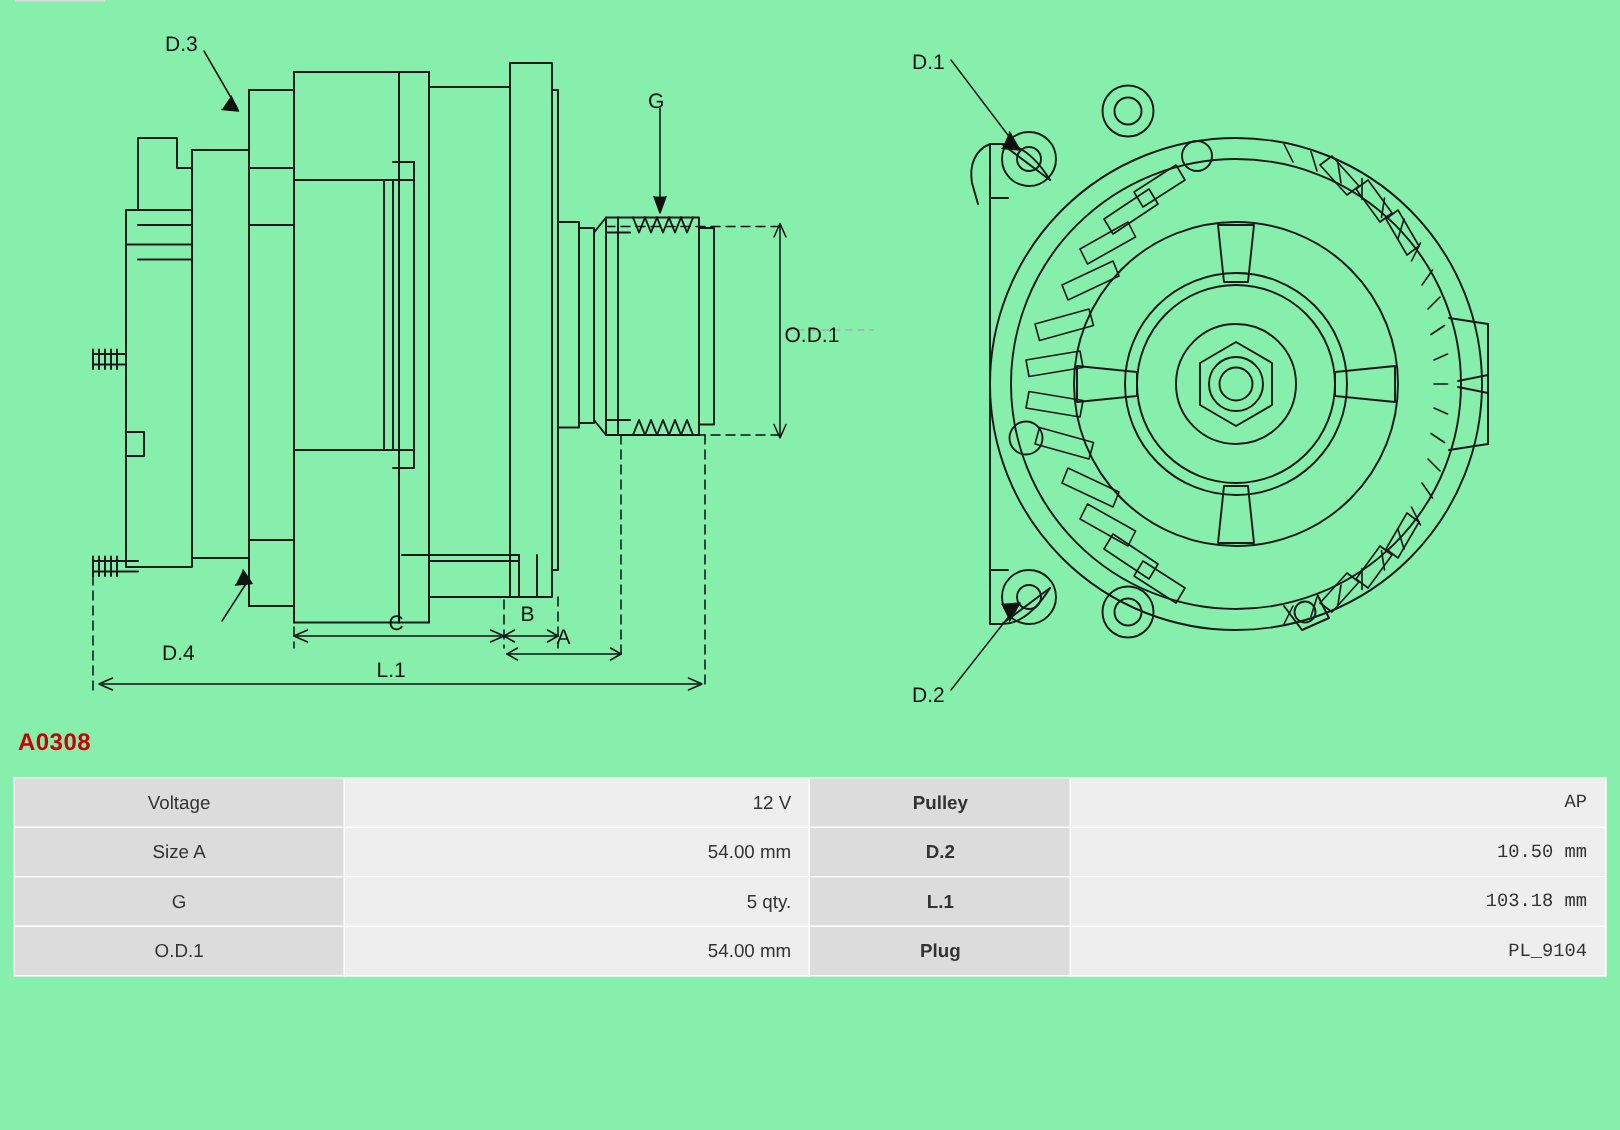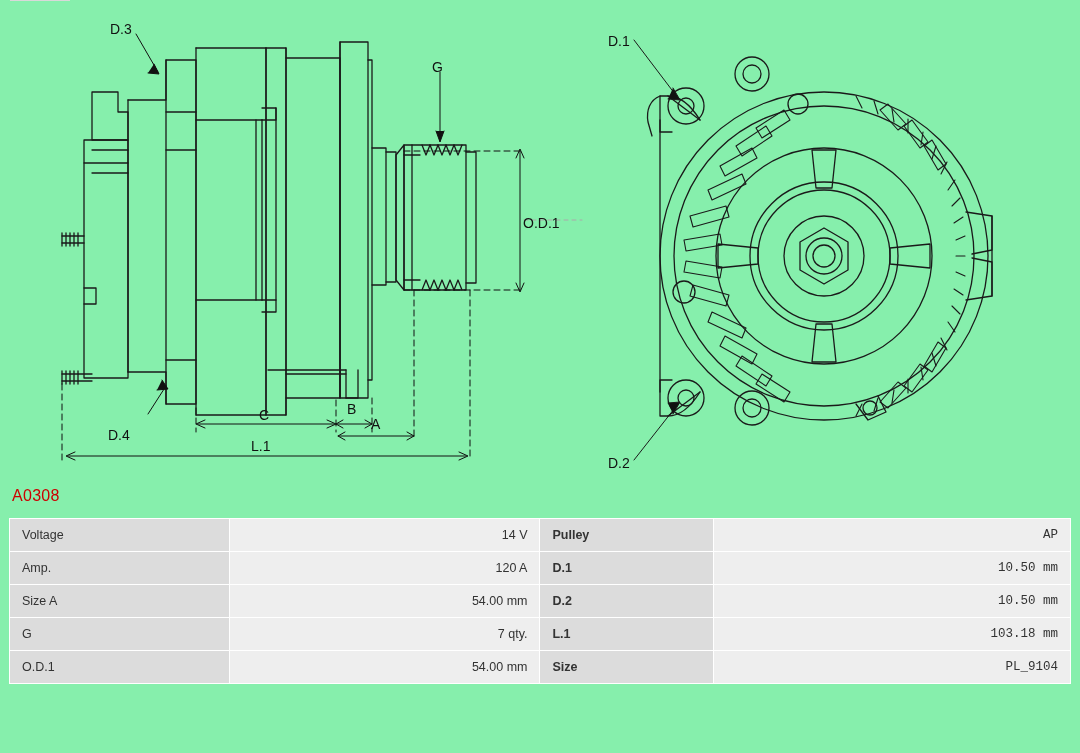--- a/index.html
+++ b/index.html
@@ -21,21 +21,21 @@
     left: 0; top: 0;
     width: 1080px; height: 482px;
   }
   #drawing svg { display: block; }
 
   
   #part-number {
     position: absolute;
     left: 12px; top: 487px;
     font-size: 16px;
-    font-weight: normal;
+    font-weight: bold;
     color: #cc0000;
     letter-spacing: 0.3px;
   }
 
   
   #spec-table {
     position: absolute;
     left: 9px; top: 518px;
     width: 1062px;
     border-collapse: collapse;
@@ -43,21 +43,21 @@
     color: #222;
   }
   #spec-table td {
     border: 1px solid #ffffff;
     height: 33px;
     padding: 0 12px;
     vertical-align: middle;
   }
   #spec-table td.k {
     background: #dcdcdc;
-    text-align: left;
+    text-align: center;
     width: 220px;
     color: #333;
   }
   #spec-table td.v {
     background: #eeeeee;
     text-align: right;
     width: 311px;
     color: #333;
   }
   #spec-table tr td.k2 { width: 174px; font-weight: bold; }
@@ -282,44 +282,38 @@
       </g>
     </svg>
   </div>
 
   <div id="part-number">A0308</div>
 
   <table id="spec-table">
     <tbody>
       <tr>
         <td class="k">Voltage</td>
-        <td class="v">14 V</td>
+        <td class="v">12 V</td>
         <td class="k k2">Pulley</td>
         <td class="v v2">AP</td>
-      </tr>
-      <tr>
-        <td class="k">Amp.</td>
-        <td class="v">120 A</td>
-        <td class="k k2">D.1</td>
-        <td class="v v2">10.50 mm</td>
       </tr>
       <tr>
         <td class="k">Size A</td>
         <td class="v">54.00 mm</td>
         <td class="k k2">D.2</td>
         <td class="v v2">10.50 mm</td>
       </tr>
       <tr>
         <td class="k">G</td>
-        <td class="v">7 qty.</td>
+        <td class="v">5 qty.</td>
         <td class="k k2">L.1</td>
         <td class="v v2">103.18 mm</td>
       </tr>
       <tr>
         <td class="k">O.D.1</td>
         <td class="v">54.00 mm</td>
-        <td class="k k2">Size</td>
+        <td class="k k2">Plug</td>
         <td class="v v2">PL_9104</td>
       </tr>
     </tbody>
   </table>
 
 </div>
 
 </body></html>

